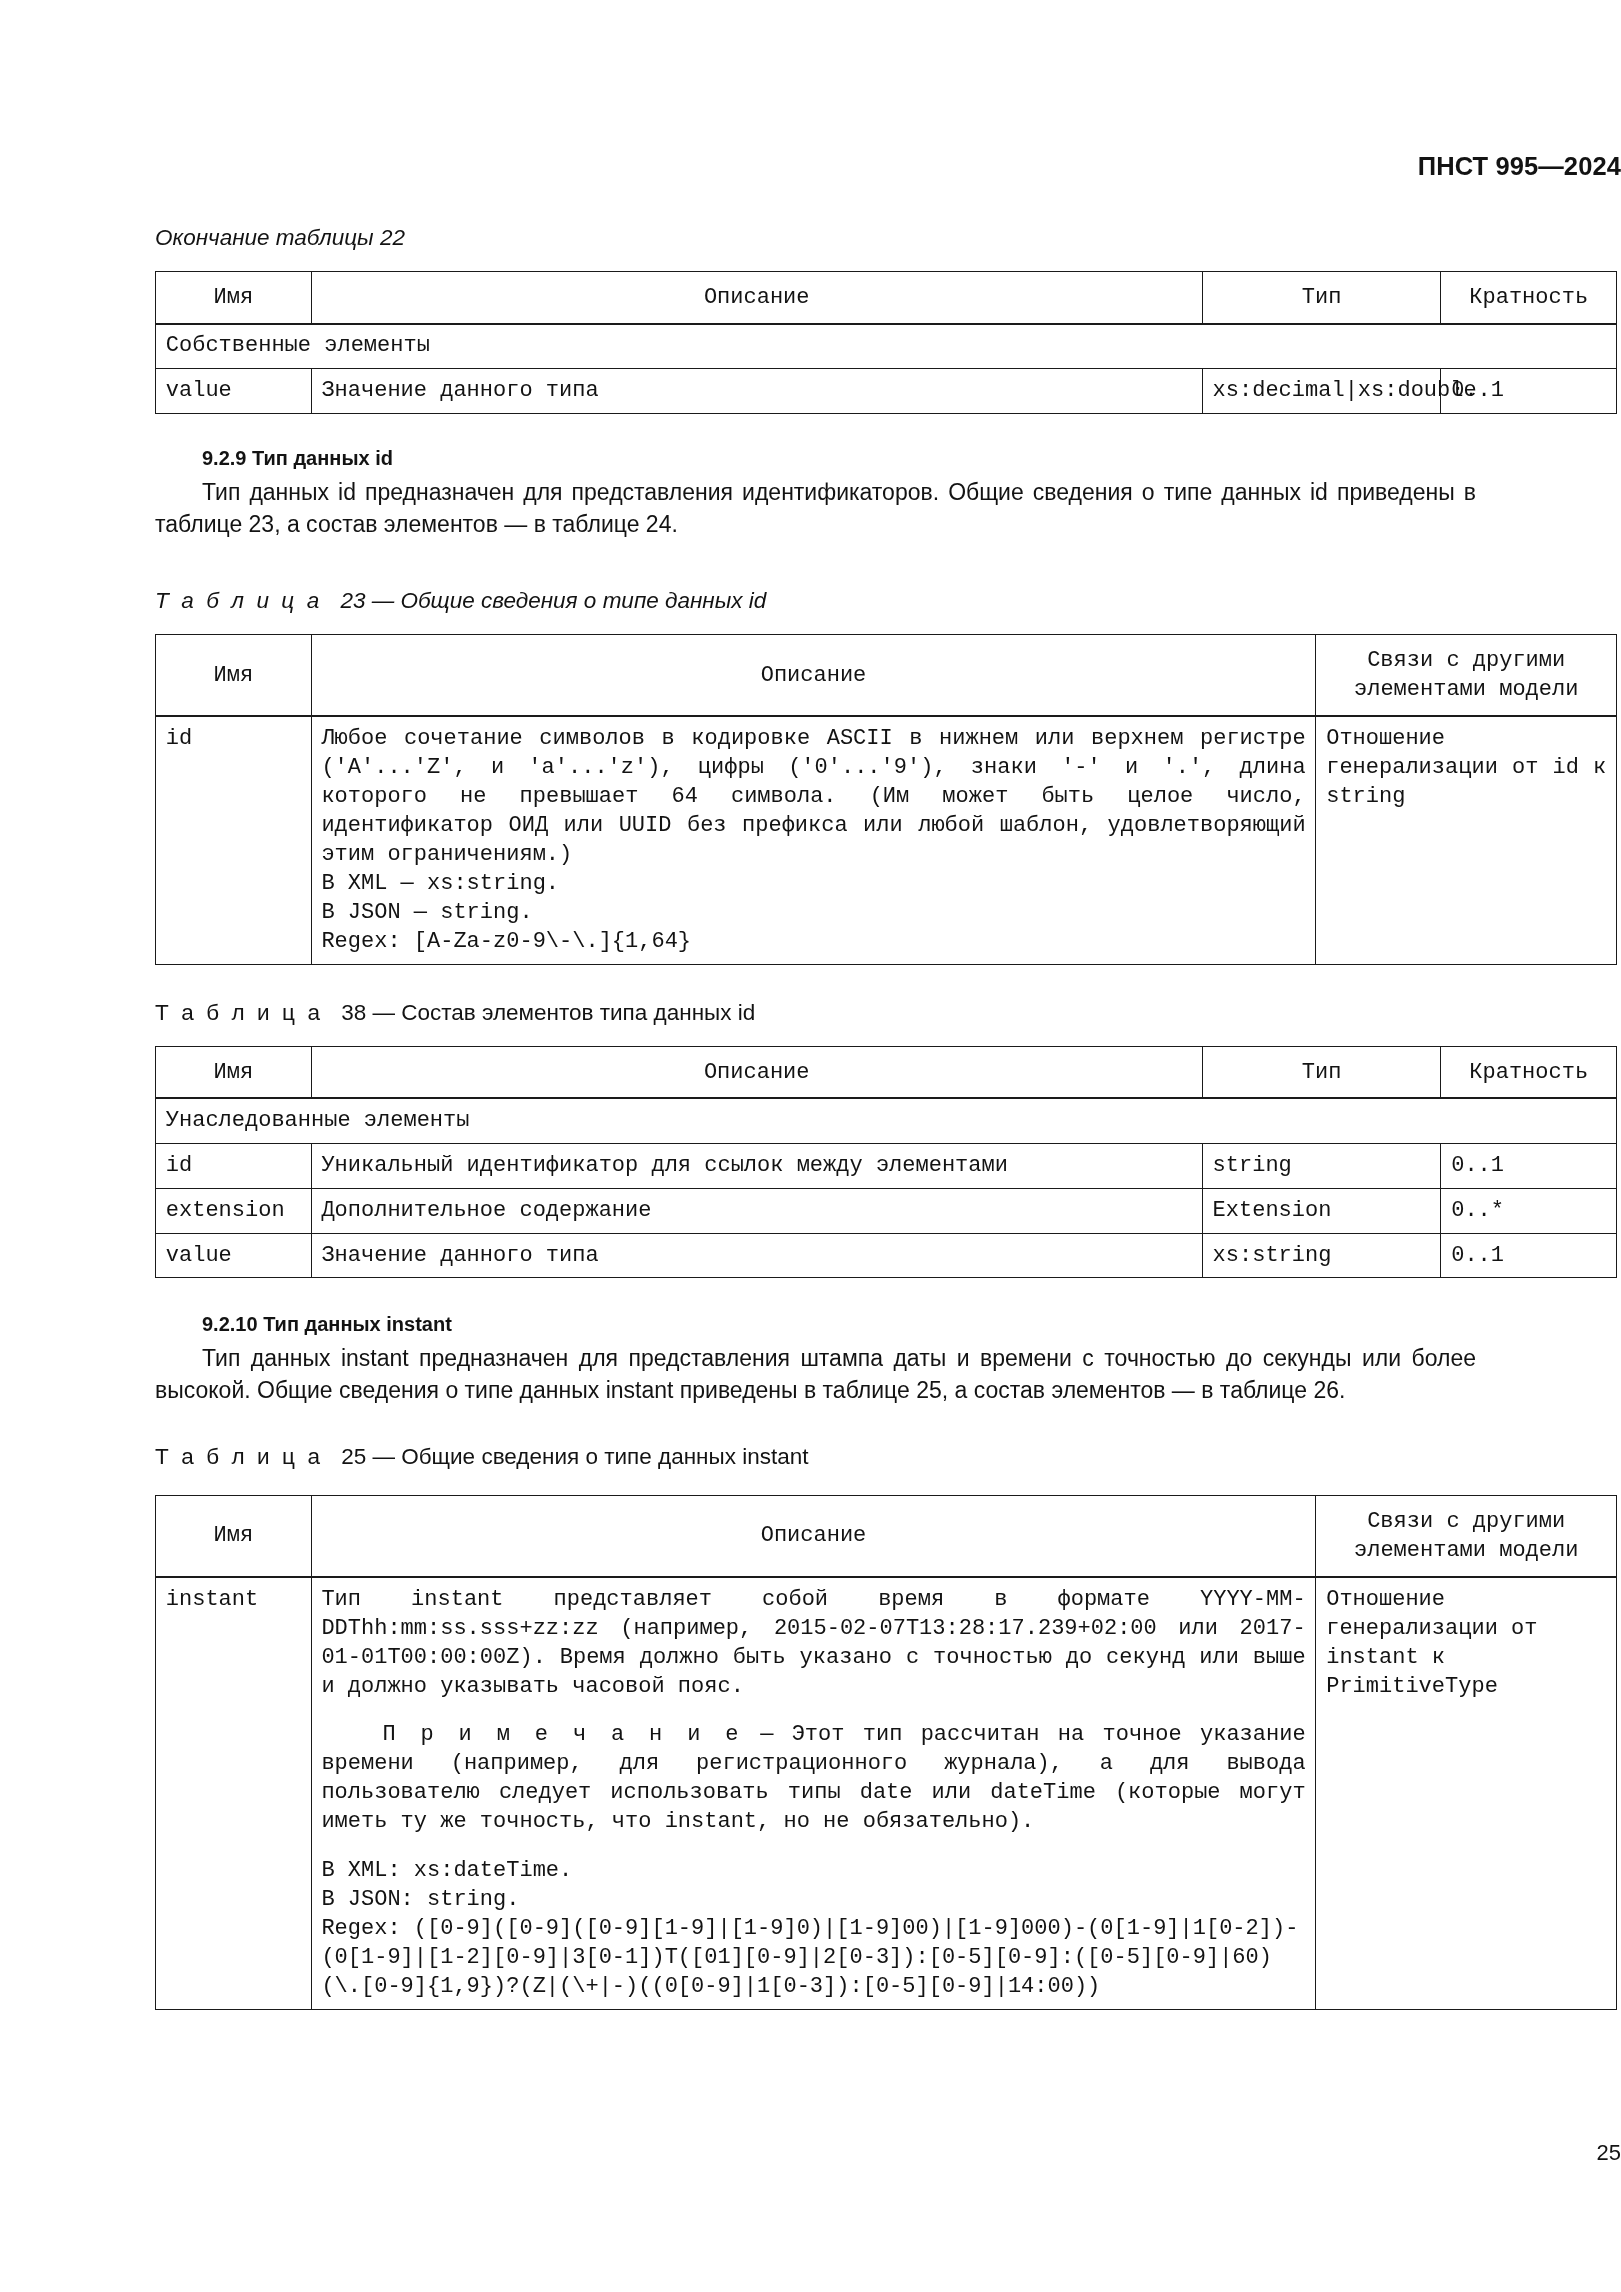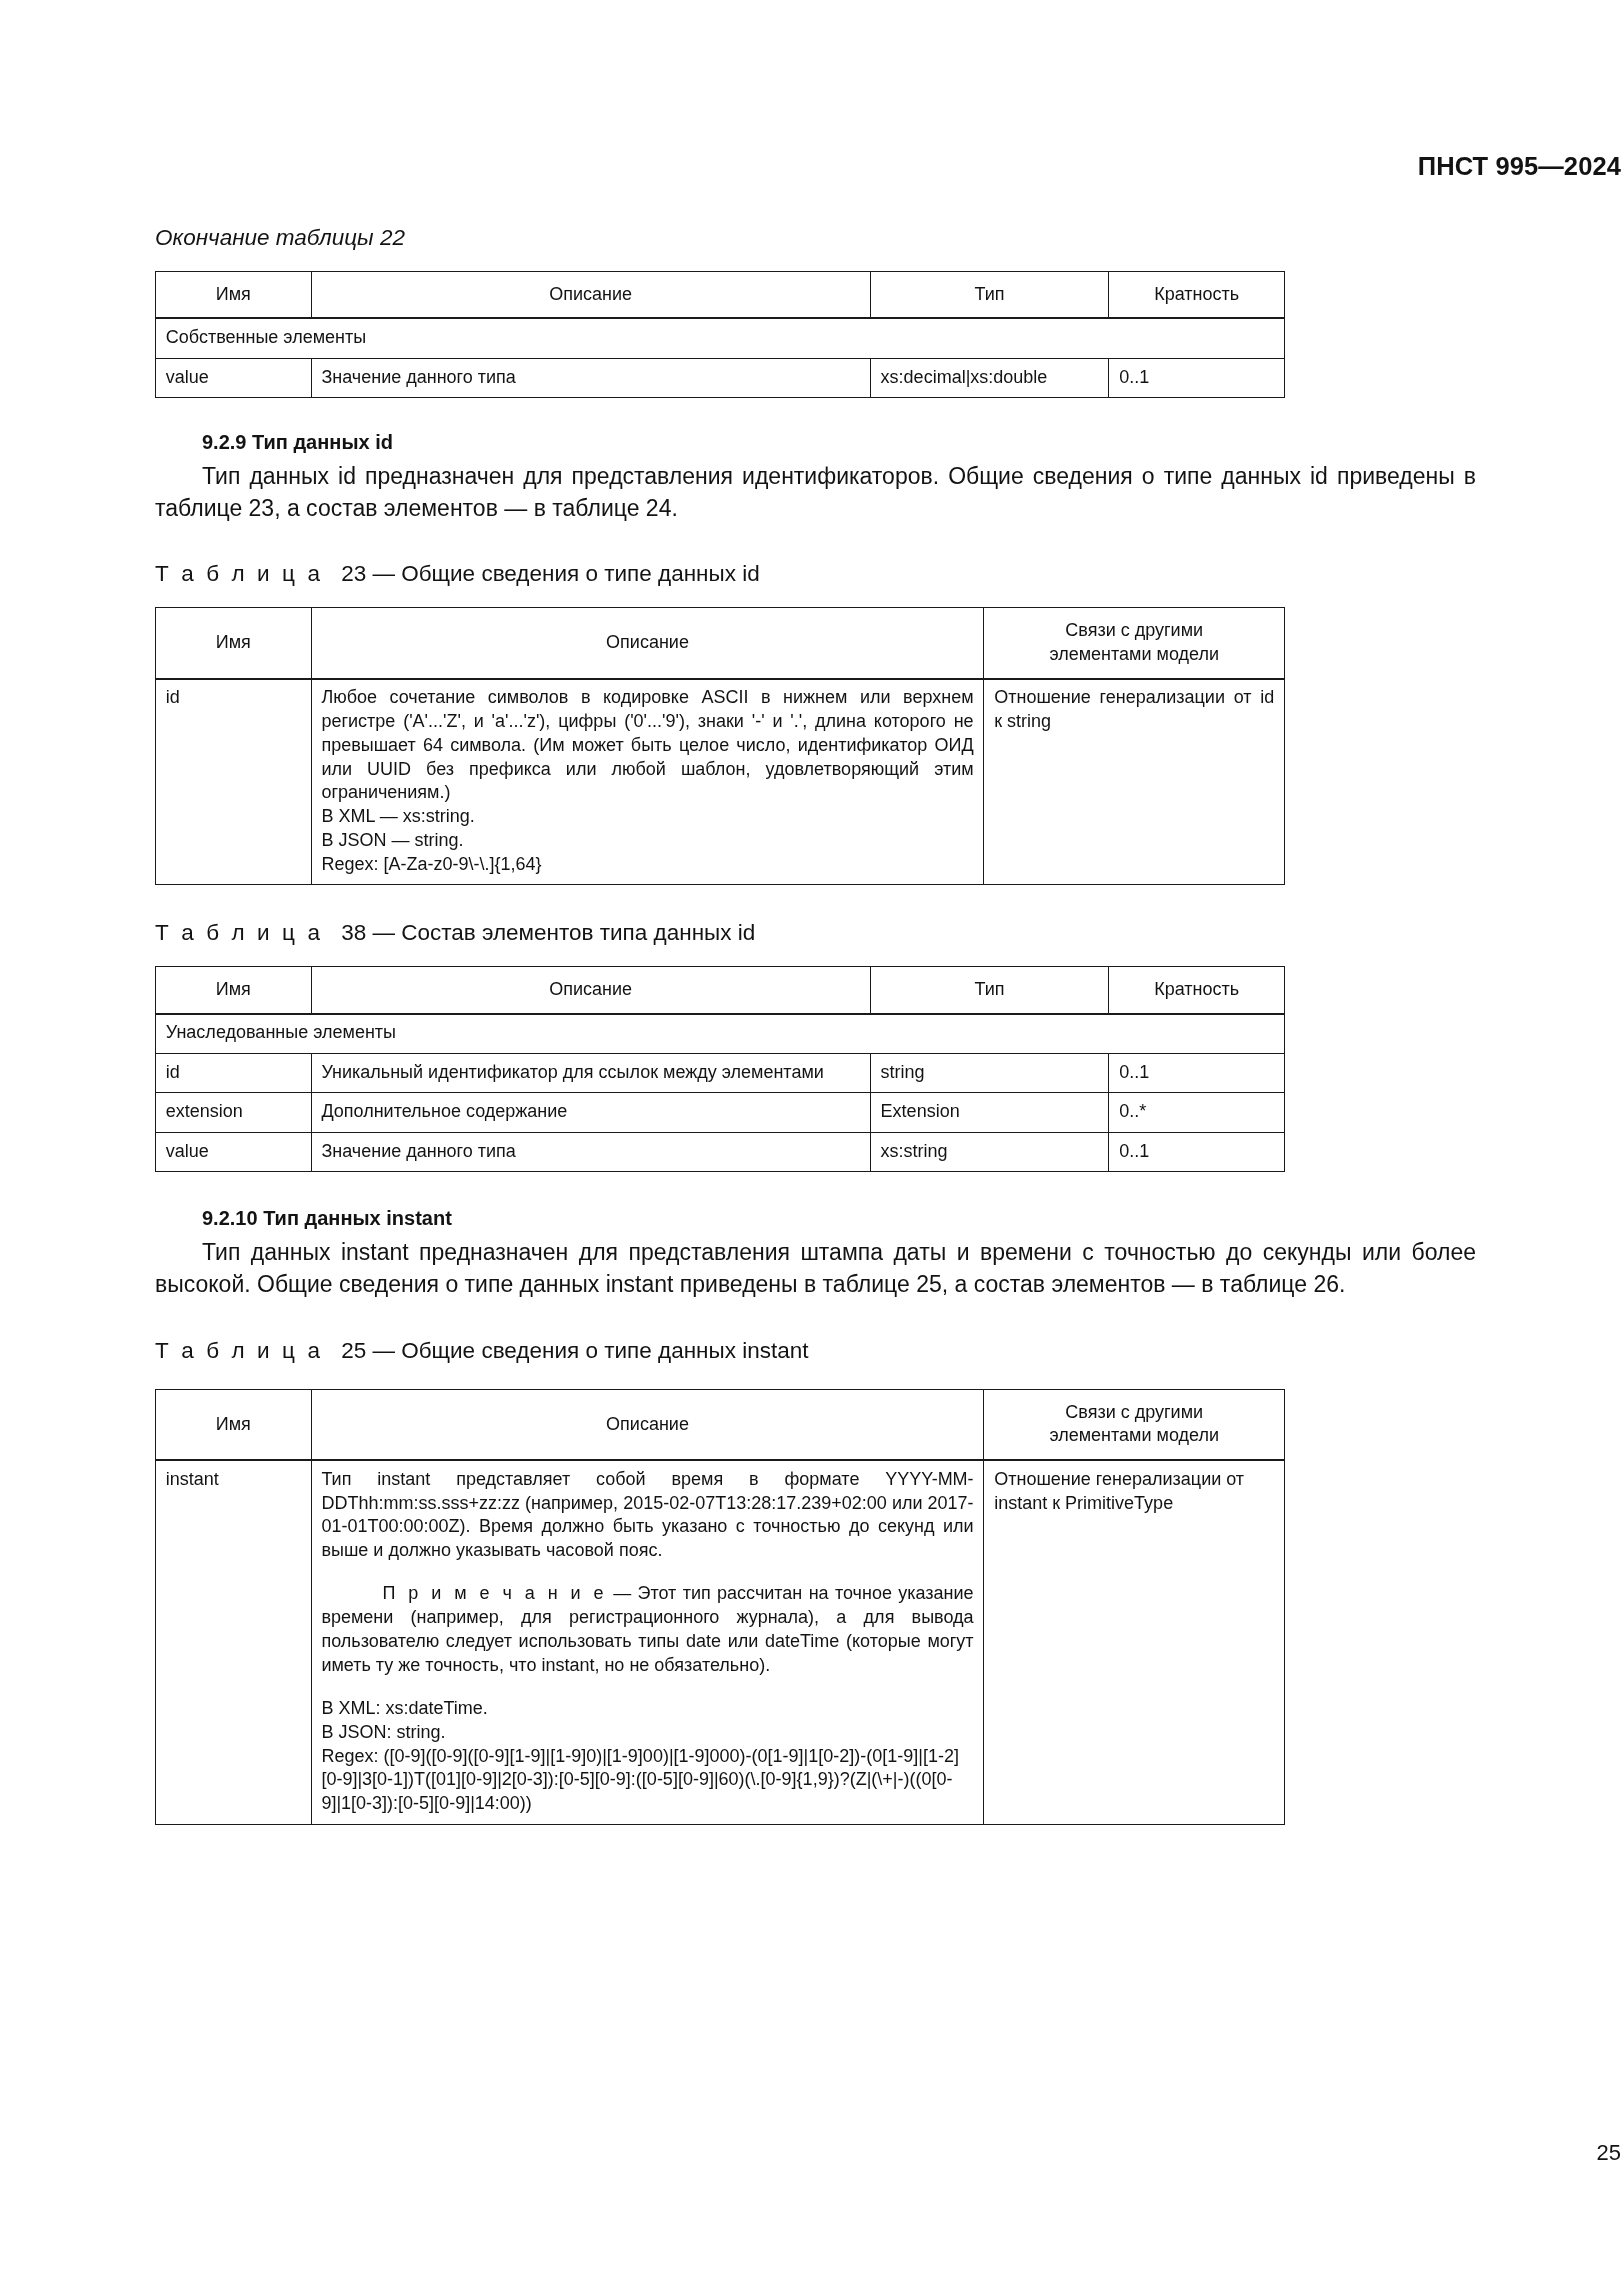--- a/index.html
+++ b/index.html
@@ -61,23 +61,24 @@
     font-size: 23px;
     line-height: 1.40;
     margin: 0;
     text-align: justify;
     text-indent: 47px;
   }
 
   
   table.doc {
     border-collapse: collapse;
-    width: 1130px;
+    width: 1462px;
     table-layout: fixed;
-    font-size: 18px;
+    font-size: 22px;
+    font-family: Liberation Mono, monospace;
   }
   table.doc td, table.doc th {
     border: 1.4px solid #1a1a1a;
     padding: 6.9px 9.8px 7.8px 9.8px;
     vertical-align: top;
     font-weight: normal;
     line-height: 1.32;
   }
   table.doc th {
     text-align: center;
@@ -155,21 +156,21 @@
           <td class="c-desc">Значение данного типа</td>
           <td class="c-type">xs:decimal|xs:double</td>
           <td class="c-card">0..1</td>
         </tr>
       </tbody>
     </table>
 
     <p class="heading" style="margin-top:33px;">9.2.9 Тип данных id</p>
     <p class="para" style="margin-top:5.9px;">Тип данных id предназначен для представления идентификаторов. Общие сведения о типе данных id приведены в таблице 23, а состав элементов — в таблице 24.</p>
 
-    <p class="caption tbl-caption" style="margin-top:35px;margin-bottom:17.6px;">
+    <p class="caption tbl-caption" style="margin-top:46px;margin-bottom:17.6px;font-style:italic;">
       <span class="spaced">Т а б л и ц а</span>
       <span style="margin-left:11.8px;">23 — Общие сведения о типе данных id</span>
     </p>
 
     <table class="doc">
       <tbody>
         <tr class="thead-row">
           <th class="h-name">Имя</th>
           <th class="h-desc">Описание</th>
           <th class="h-rel">

